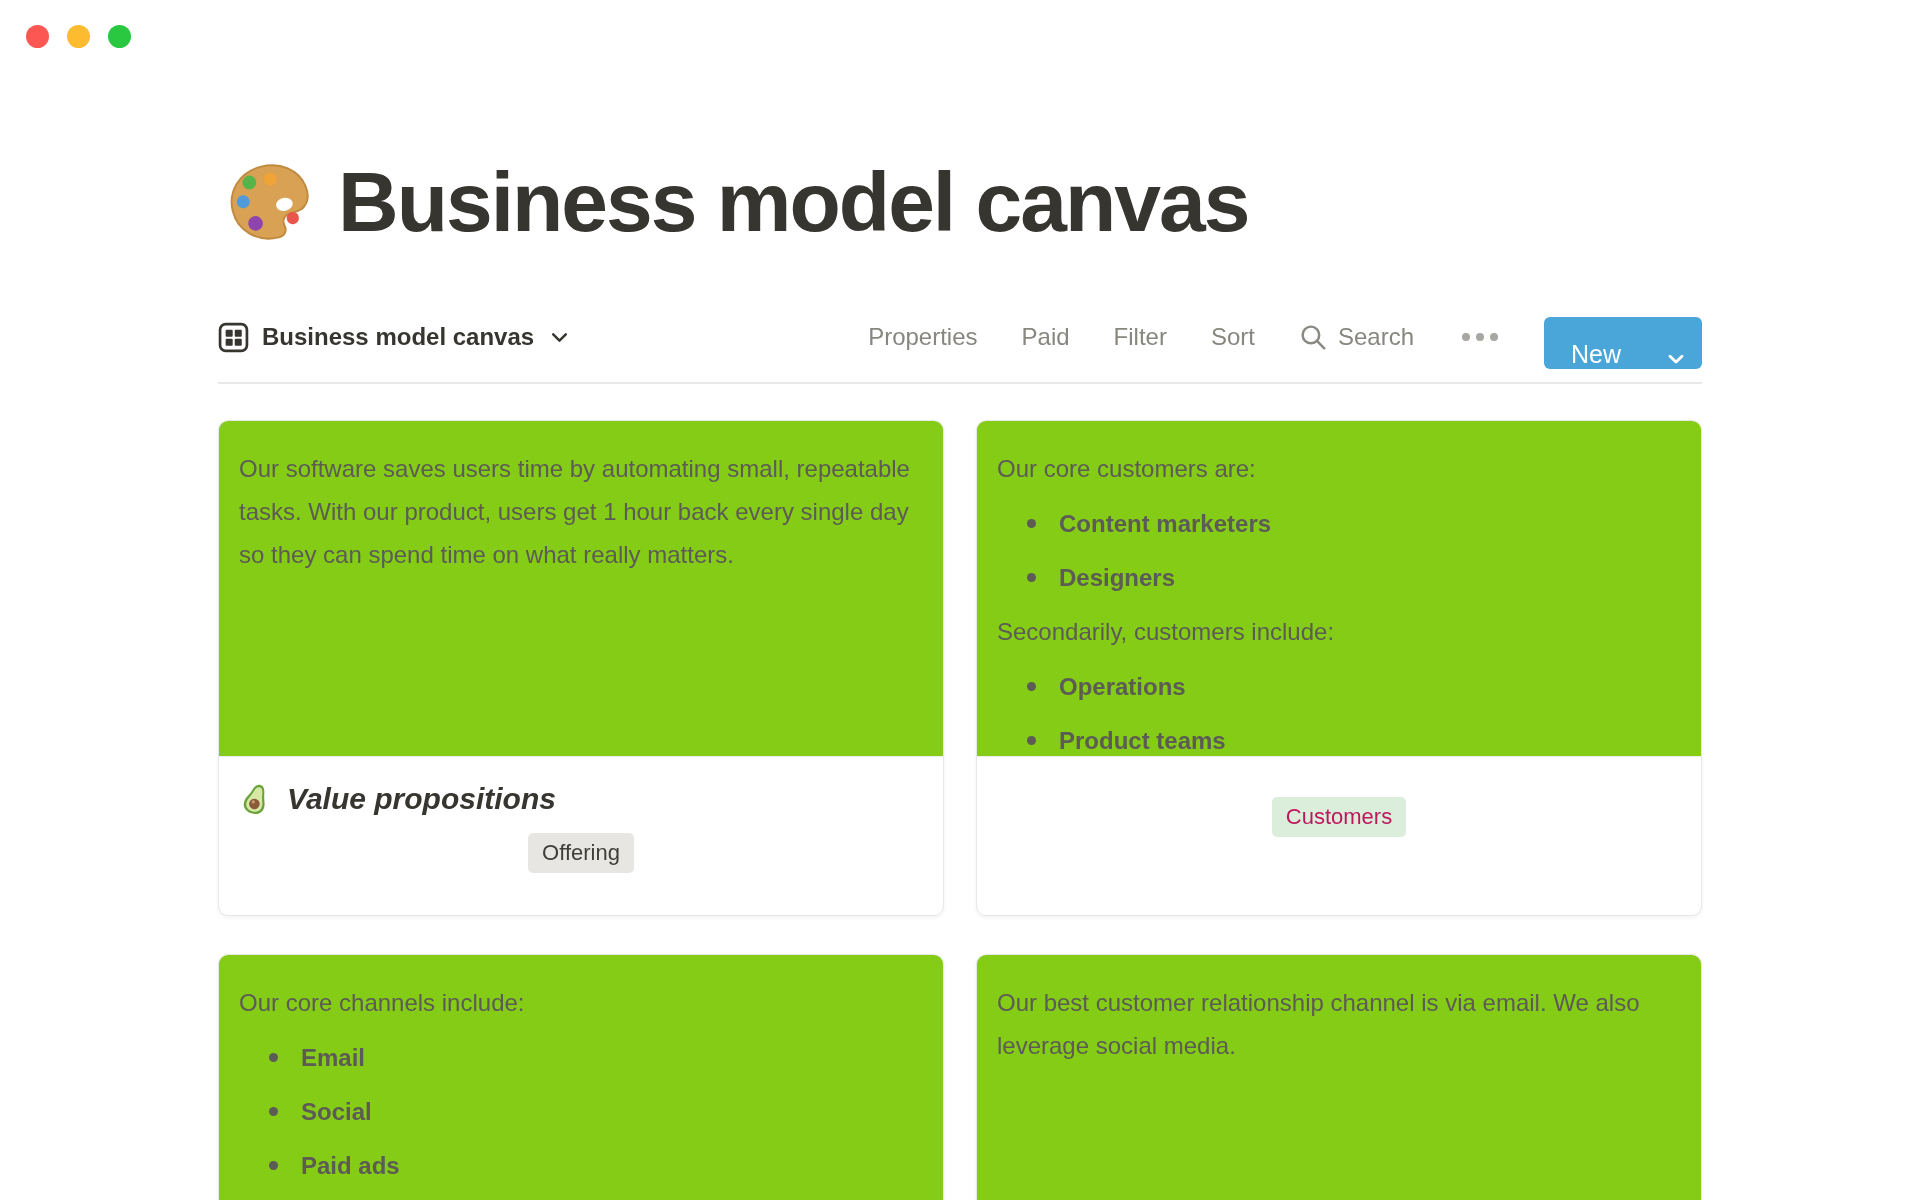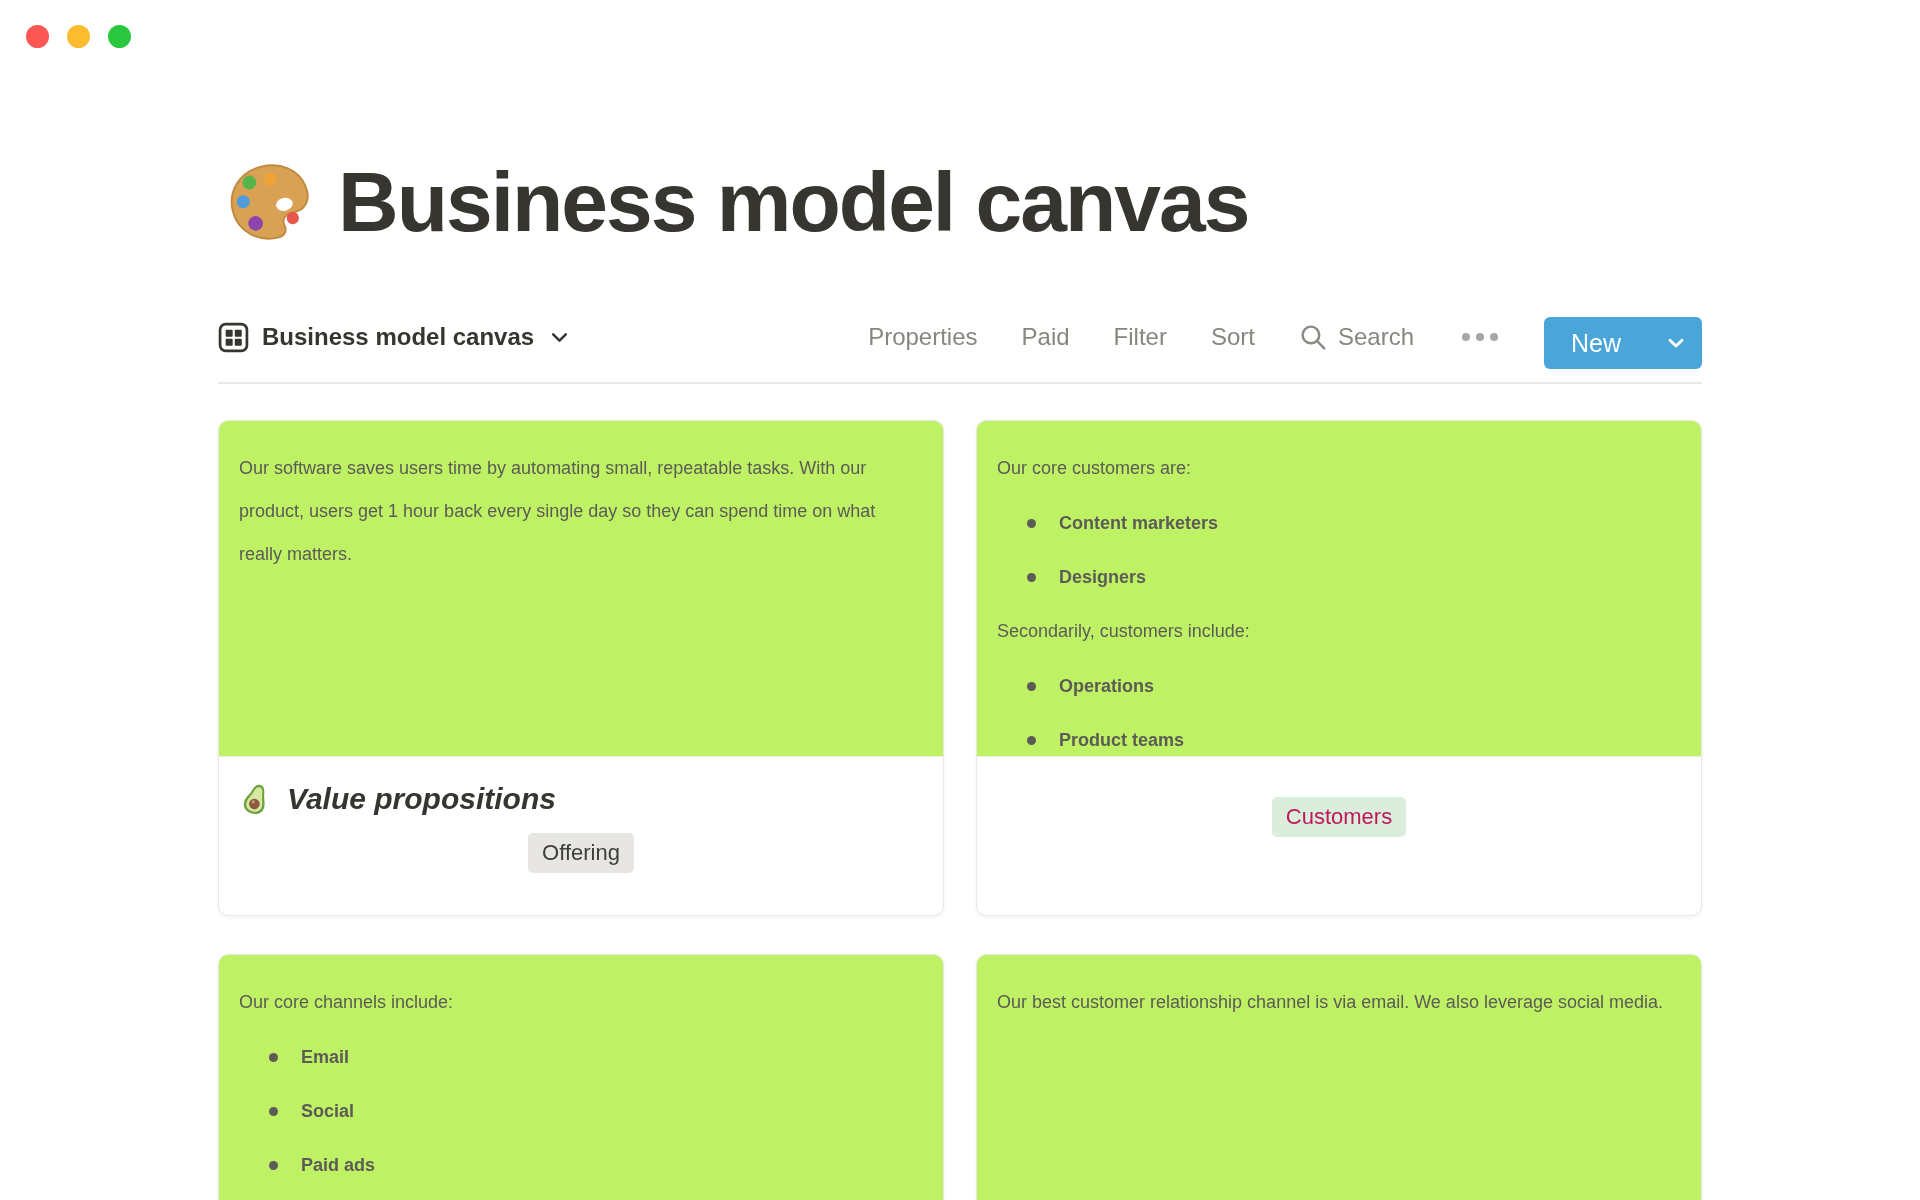--- a/index.html
+++ b/index.html
@@ -27,35 +27,35 @@
   .view-switcher{display:flex;align-items:center;gap:13px;cursor:pointer;}
   .view-icon{width:31px;height:31px;}
   .view-label{font-size:24px;font-weight:700;color:#37352f;}
   .view-chevron{width:21px;height:21px;margin-left:2px;}
   .toolbar-right{display:flex;align-items:center;gap:44px;font-size:24px;color:#87867f;}
   .tb-item{cursor:pointer;}
   .search-group{display:flex;align-items:center;gap:10px;cursor:pointer;}
   .search-icon{width:29px;height:29px;}
   .ellipsis{display:flex;gap:6px;align-items:center;cursor:pointer;padding:4px;}
   .ellipsis i{width:8px;height:8px;border-radius:50%;background:#a7a6a2;display:block;}
-  .new-button{display:flex;align-items:center;height:52px;border-radius:6px;overflow:hidden;background:#4aa6d9;color:#fff;cursor:pointer;margin-left:-2px;margin-top:12px;}
+  .new-button{display:flex;align-items:flex-end;height:52px;border-radius:6px;overflow:hidden;background:#4aa6d9;color:#fff;cursor:pointer;margin-left:-2px;margin-top:12px;}
   .new-main{display:flex;align-items:center;padding:0 27px;font-size:25px;font-weight:400;}
   .new-divider{width:2px;background:#3e96c9;}
   .new-chevron-wrap{width:52px;display:flex;align-items:center;justify-content:center;}
   .new-chevron{width:20px;height:20px;}
 
   .divider{margin-top:18px;height:2px;background:#e8e8e6;}
 
   
   .grid{margin-top:36px;display:grid;grid-template-columns:1fr 1fr;column-gap:32px;row-gap:38px;}
   .card{border:1px solid #e8e8e6;border-radius:10px;background:#fff;
         box-shadow:0 2px 4px rgba(15,15,15,0.05);overflow:hidden;height:494px;cursor:pointer;}
-  .preview{height:336px;background:#bef264;border-bottom:1px solid #ededeb;
+  .preview{height:336px;background:#84cc16;border-bottom:1px solid #ededeb;
            padding:26px 20px 0;box-sizing:border-box;overflow:hidden;
-           font-size:18px;line-height:43px;color:#5c5b56;}
+           font-size:24px;line-height:43px;color:#5c5b56;}
   .block-p{margin:0 0 12px;}
   .block-li{position:relative;padding-left:62px;margin:0 0 11px;font-weight:bold;}
   .block-li::before{content:"";position:absolute;left:30px;top:17px;width:9px;height:9px;border-radius:50%;background:#5c5b56;}
   .card-footer{padding:24px 20px;}
   .footer-title{display:flex;align-items:center;gap:14px;font-size:30px;font-weight:700;color:#37352f;line-height:1.2;font-style:italic;}
   .footer-emoji{width:34px;height:34px;flex:0 0 auto;}
   .tag-row{margin-top:16px;text-align:center;}
   .tag{display:inline-block;font-size:22px;line-height:1.25;padding:6px 14px;border-radius:5px;}
   .tag--default{background:#e7e6e3;color:#3f3e39;}
   .tag--green{background:#dbeddb;color:#be185d;}

